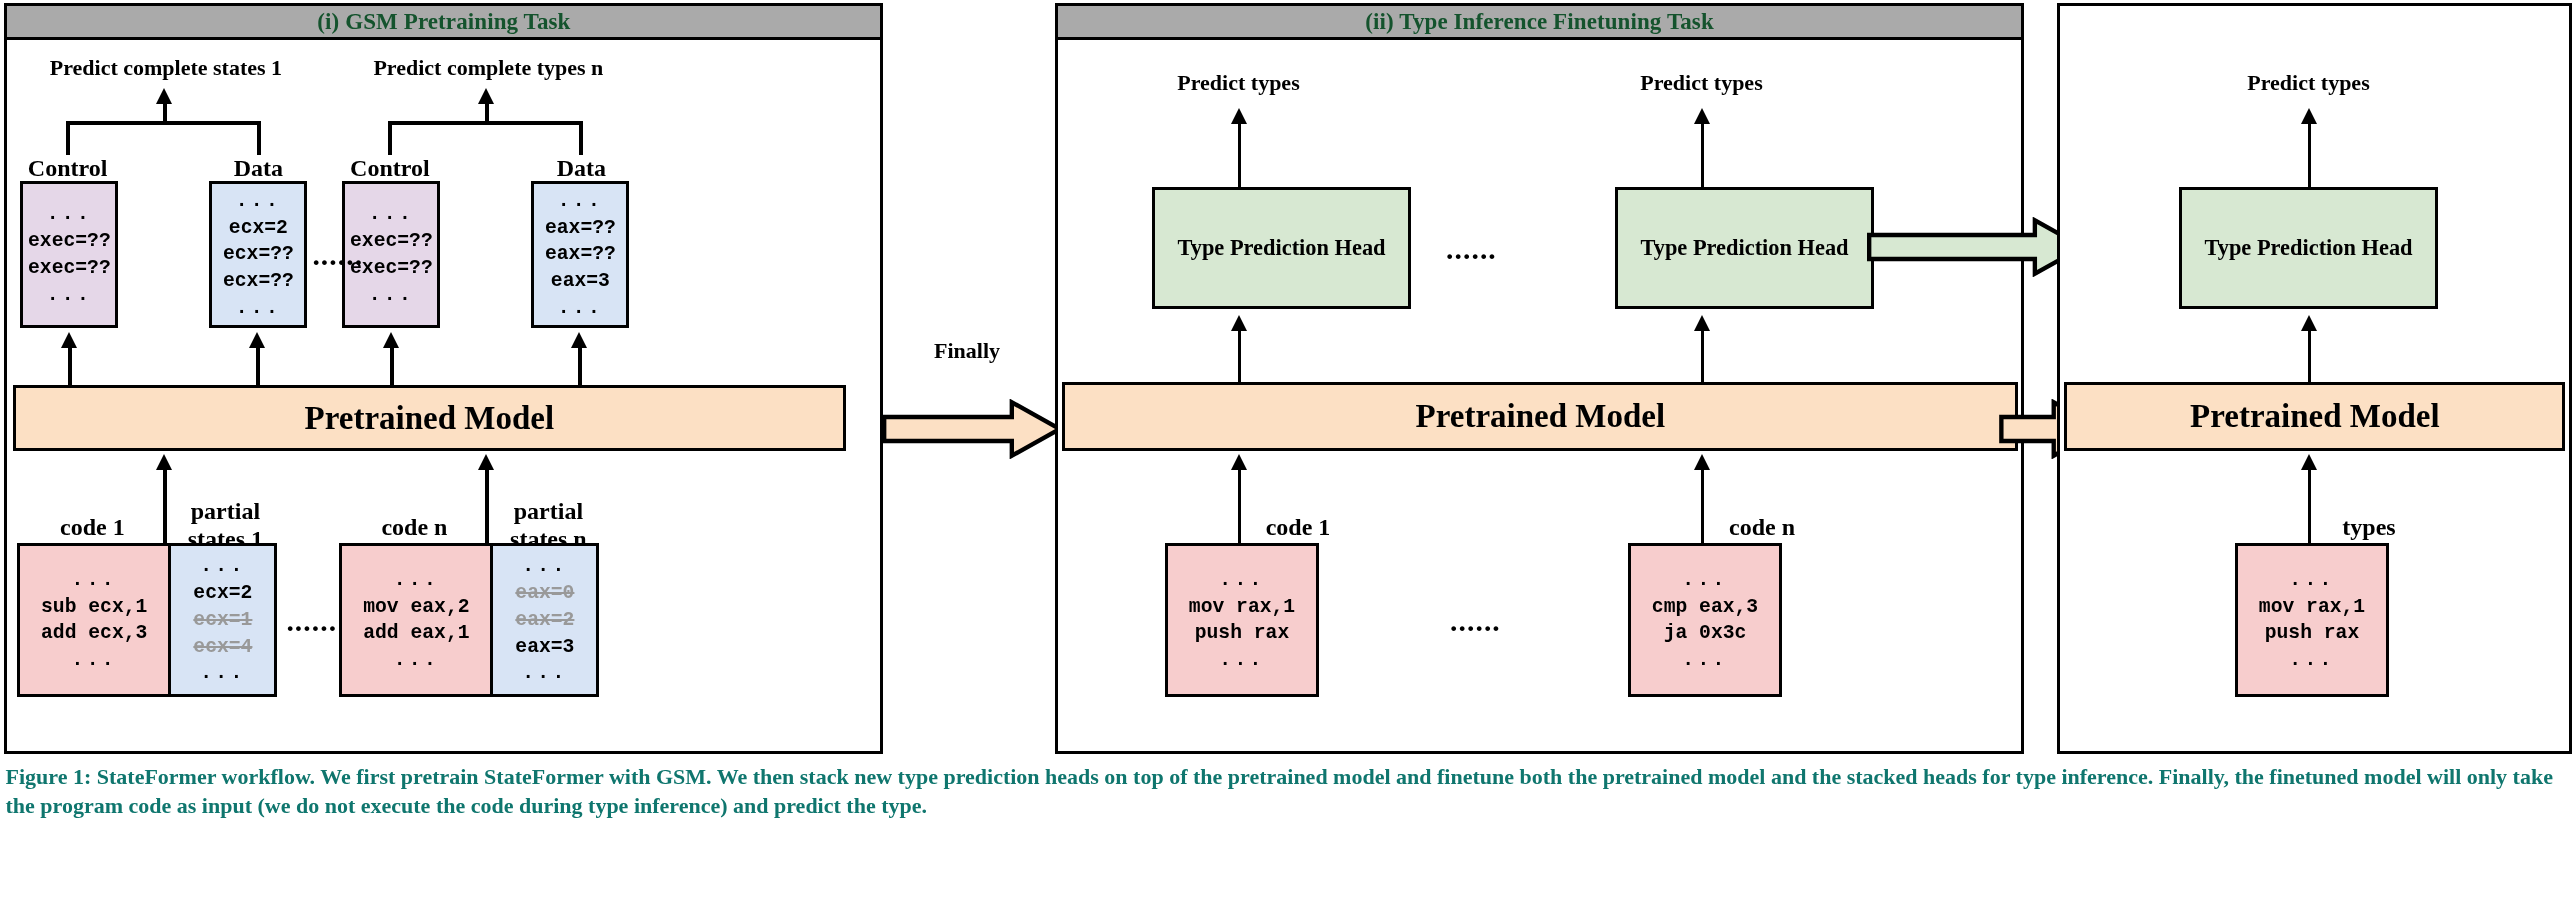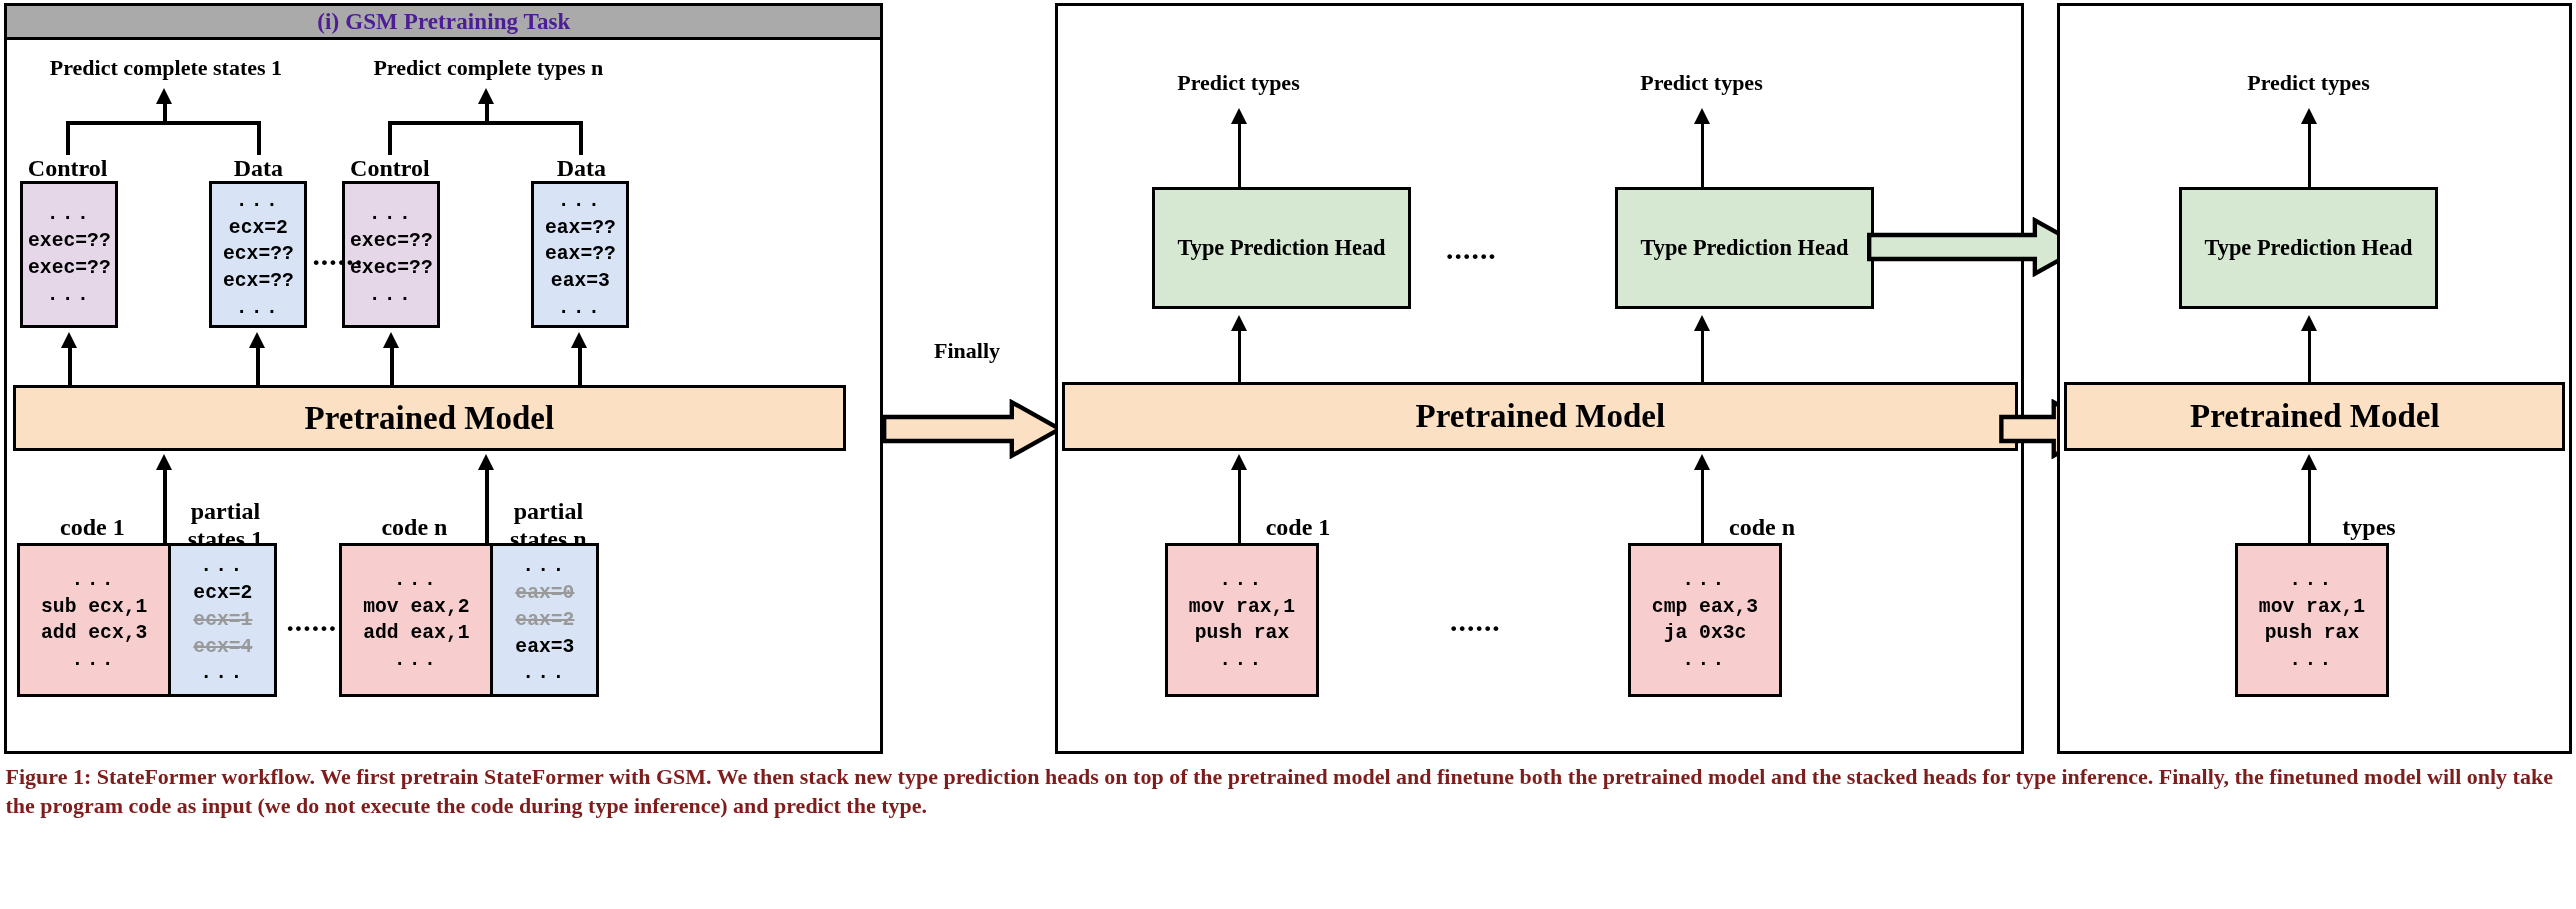--- a/index.html
+++ b/index.html
@@ -18,21 +18,21 @@
     position:absolute;
     border: 3.8px solid #000;
     background:#fff;
   }
   .panel-header {
     position:absolute; left:0; top:0; right:0;
     height: 34px;
     background:#aaaaaa;
     border-bottom: 3.8px solid #000;
     display:flex; align-items:center; justify-content:center;
-    font-weight:bold; font-size:23px; color:#4c1d95;
+    font-weight:bold; font-size:23px; color:#14532d;
     letter-spacing:0.1px;
     white-space:nowrap;
   }
 
   #panel-i   { left: 4.4px;    top: 3.3px;  width: 879px; height: 751px; }
   #panel-ii  { left: 1055px; top: 3.3px;  width: 969px; height: 751px; }
   #panel-iii { left: 2057px; top: 3.3px;  width: 515px;  height: 751px; }
 
   
   .box {
@@ -89,21 +89,21 @@
     color:#000; line-height:1; white-space:nowrap;
   }
 
   
   .blockarrow { position:absolute; }
 
   
   .caption {
     position:absolute;
     left: 5.5px; top: 763px; width: 2567px;
-    font-size: 22px; font-weight:bold; color:#7f1d1d;
+    font-size: 22px; font-weight:bold; color:#0f766e;
     line-height: 1.30; text-align:left;
   }
 </style>
 </head>
 <body>
 
 <div class="figure">
 
   <div class="panel" id="panel-i">
     <div class="panel-header">(i) GSM Pretraining Task</div>
@@ -213,20 +213,21 @@
 
     <div class="ellipsis-dots" style="left:279px; top:601px;">......</div>
   </div>
 
   <div class="lbl big" style="left:896px; top:338px; width:142px;">Finally</div>
   <svg class="blockarrow" style="left:882px; top:399px;" width="180" height="60" viewBox="0 0 330 110">
     <polygon points="4,33 238,33 238,6 326,55 238,104 238,77 4,77" fill="#fce0c4" stroke="#000" stroke-width="8" stroke-linejoin="miter"></polygon>
   </svg>
 
   <div class="panel" id="panel-ii">
+    <div class="panel-header">(ii) Type Inference Finetuning Task</div>
 
     <div class="lbl big" style="left:55px; top:64px; width:251px;">Predict types</div>
     <div class="arrowhead-up" style="left:173px; top:102px;"></div>
     <div class="vline" style="left:180px; top:117px; height:67px;"></div>
 
     <div class="box head" style="left:94px; top:181px; width:259px; height:122px;">
       <div class="head-label">Type Prediction Head</div>
     </div>
 
     <div class="arrowhead-up" style="left:173px; top:309px;"></div>

